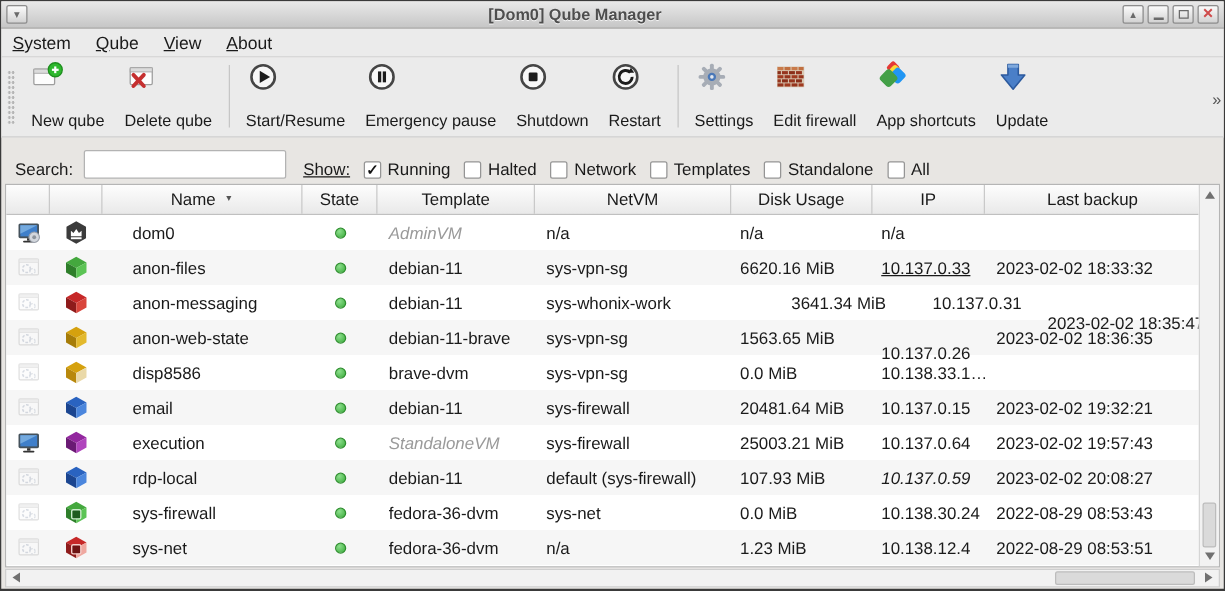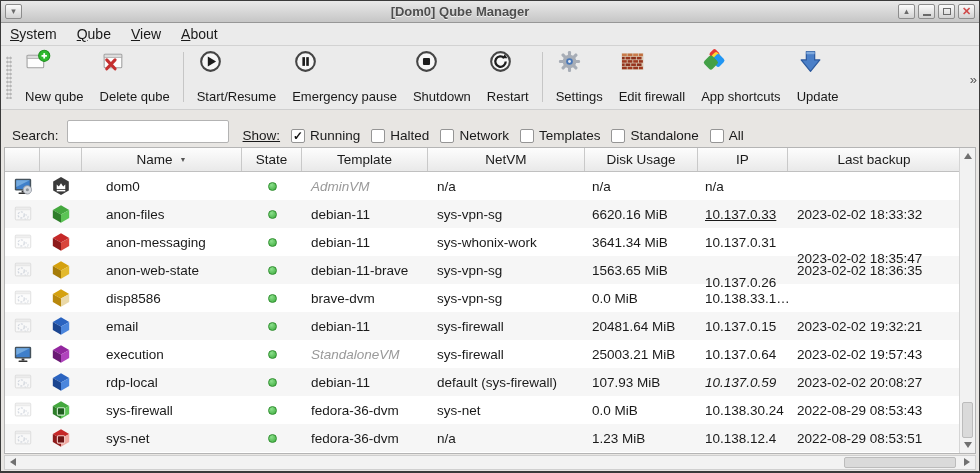--- a/index.html
+++ b/index.html
@@ -380,21 +380,21 @@
                 <polygon points="2,6.5 11,11.5 11,20.5 2,15.5" fill="#8e1b1b"></polygon>
                 <polygon points="20,6.5 11,11.5 11,20.5 20,15.5" fill="#d9453c"></polygon>
               </svg>
             </div>
             <div class="cell name-c" style="width: 160px;">anon-messaging</div>
             <div class="cell state-c" style="width: 60px;">
               <span class="dot"></span>
             </div>
             <div class="cell pad8" style="width: 126px;">debian-11</div>
             <div class="cell pad8" style="width: 157px;">sys-whonix-work</div>
-            <div class="cell pad7" style="width: 113px;">3641.34 MiB</div>
+            <div class="cell pad7" style="width: 113px; margin-left: 41px;">3641.34 MiB</div>
             <div class="cell pad7" style="width: 90px;">10.137.0.31</div>
             <div class="cell pad8" style="width: 173px; margin-top: 32px;">2023-02-02 18:35:47</div>
           </div>
           <div class="row alt">
             <div class="cell icon-c" style="width: 35px;">
               <svg width="20" height="20" viewBox="0 0 22 22" opacity="0.55">
                 <rect x="2.5" y="3.5" width="17" height="14" rx="1" fill="#fbfbfb" stroke="#c2c2c2"></rect>
                 <rect x="2.5" y="3.5" width="17" height="3" fill="#e4e4e4" stroke="#c6c6c6" stroke-width="0.5"></rect>
                 <circle cx="9" cy="12" r="3.4" fill="none" stroke="#b7bfcc" stroke-width="1.4" stroke-dasharray="2.4 1.4"></circle>
                 <circle cx="14.3" cy="14.3" r="2.3" fill="none" stroke="#c4cad4" stroke-width="1.2" stroke-dasharray="1.8 1.2"></circle>

